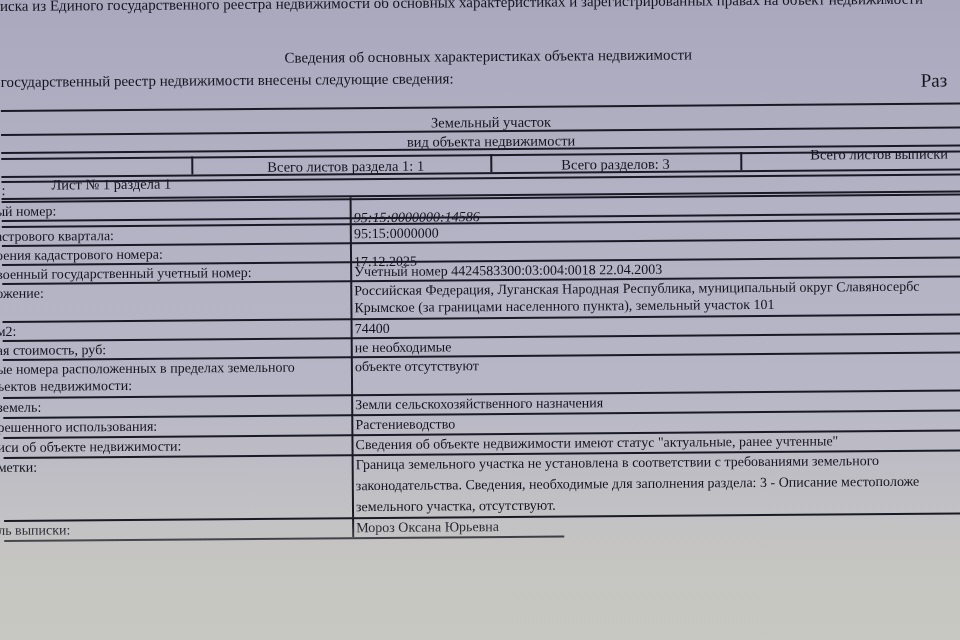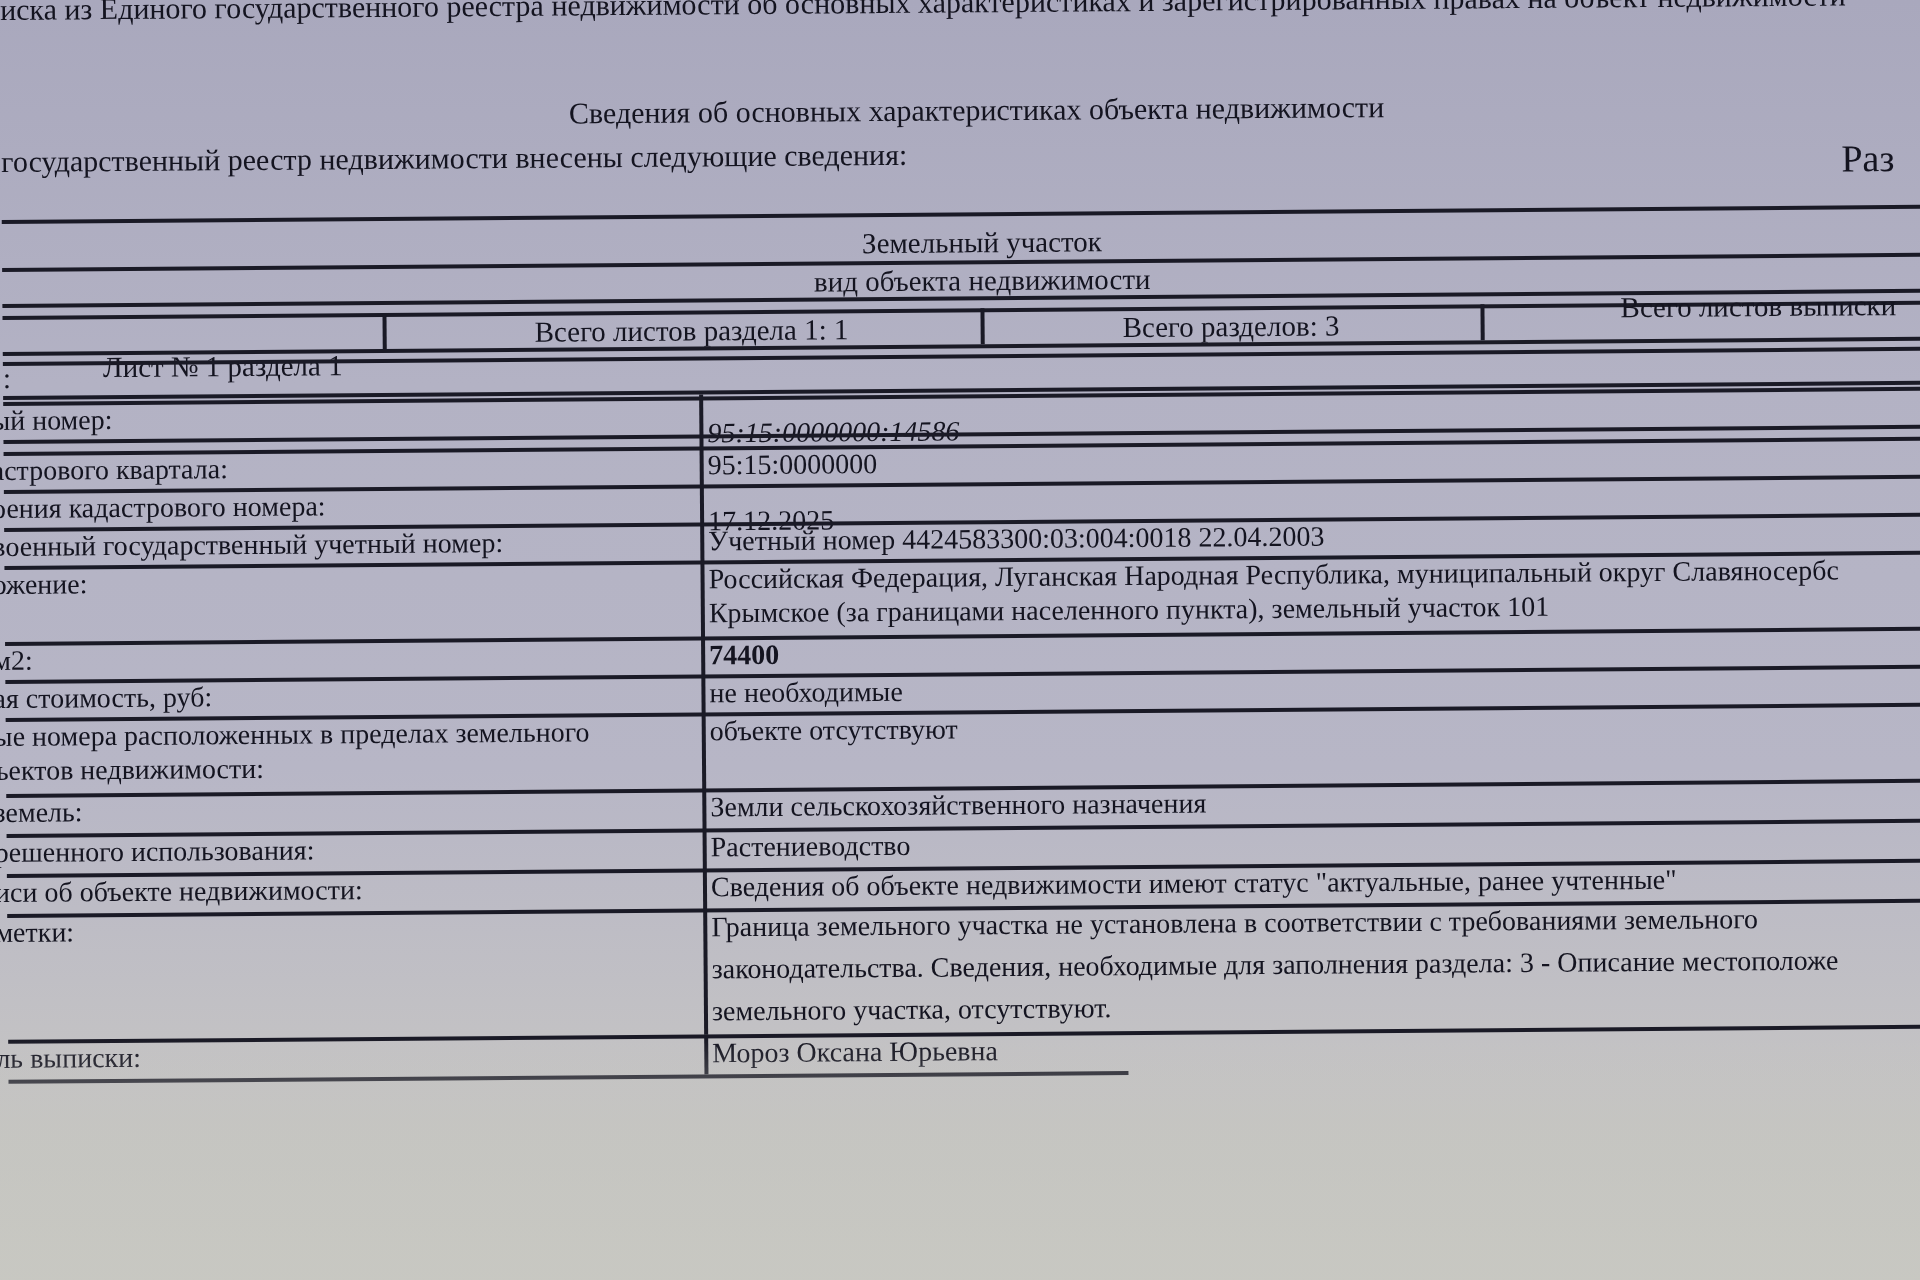--- a/index.html
+++ b/index.html
@@ -77,21 +77,21 @@
     <div class="cell lbl" style="top:266px;">военный государственный учетный номер:</div>
     <div class="cell val" style="top:266px;">Учетный номер 4424583300:03:004:0018 22.04.2003</div>
     <div class="hline" style="left:6px; top:283px; width:980px;"></div>
 
     <div class="cell lbl" style="top:285px;">ожение:</div>
     <div class="cell val" style="top:285px;">Российская Федерация, Луганская Народная Республика, муниципальный округ Славяносербс</div>
     <div class="cell val" style="top:302px;">Крымское (за границами населенного пункта), земельный участок 101</div>
     <div class="hline" style="left:6px; top:321px; width:980px;"></div>
 
     <div class="cell lbl" style="top:323px;">м2:</div>
-    <div class="cell val" style="top:323px;font-weight:bold;">74400</div>
+    <div class="cell val" style="top:323px;">74400</div>
     <div class="hline" style="left:6px; top:340px; width:980px;"></div>
 
     <div class="cell lbl" style="top:342px;">ая стоимость, руб:</div>
     <div class="cell val" style="top:342px;">не необходимые</div>
     <div class="hline" style="left:6px; top:359px; width:980px;"></div>
 
     <div class="cell lbl" style="top:361px;">ые номера расположенных в пределах земельного</div>
     <div class="cell lbl" style="top:378px;">ъектов недвижимости:</div>
     <div class="cell val" style="top:361px;">объекте отсутствуют</div>
     <div class="hline" style="left:6px; top:397px; width:980px;"></div>

